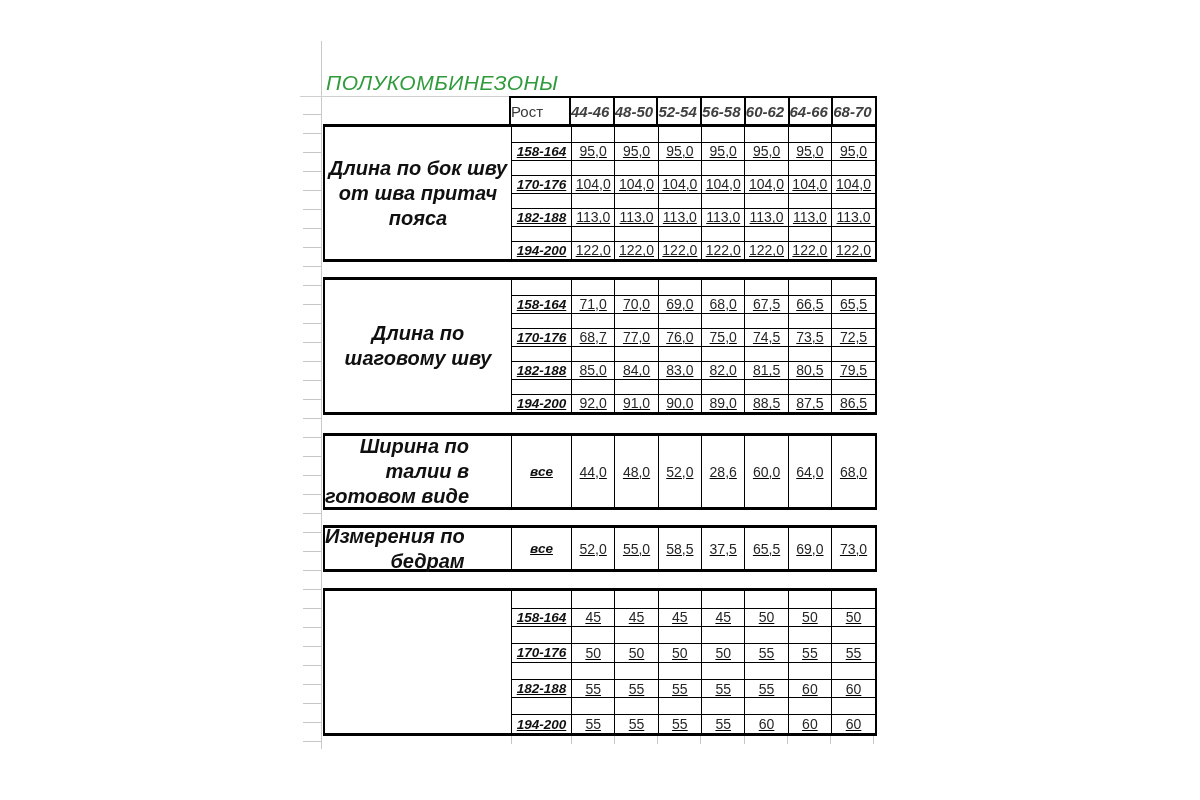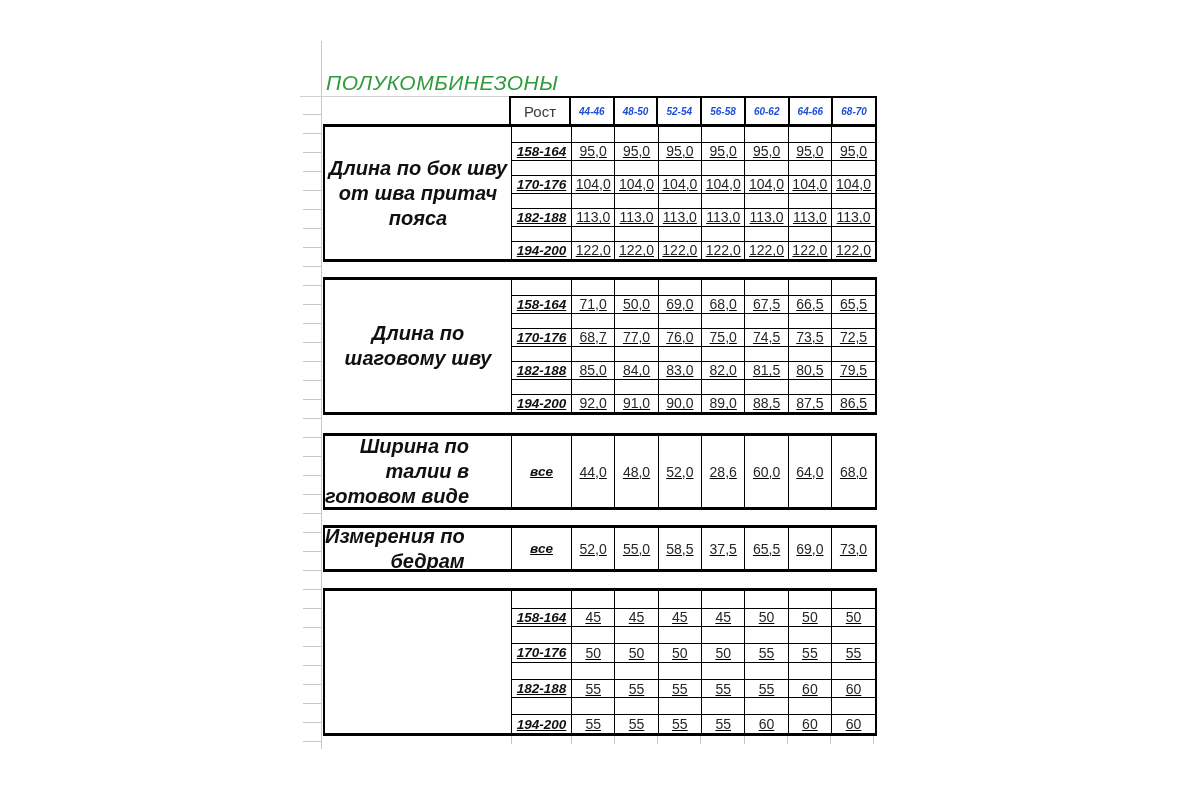--- a/index.html
+++ b/index.html
@@ -14,23 +14,23 @@
   .hgrid{position:absolute;left:-23px;top:41px;width:210px;height:1px;background:#cfcfcf;}
   .stub{position:absolute;top:681px;width:1px;height:8px;background:#c6c6c6;}
 
   .title{position:absolute;left:3px;top:16px;font-style:italic;font-size:21px;letter-spacing:.5px;color:#2f9b3b;white-space:nowrap;}
 
   table{border-collapse:collapse;table-layout:fixed;}
   td{padding:0;}
 
   
   .hdr{position:absolute;left:186px;top:41px;width:368px;height:28px;}
-  .hdr td{border:2px solid #000;border-bottom:none;text-align:center;vertical-align:middle;background:#fff;}
+  .hdr td{border:2px solid #000;border-bottom:none;text-align:left;vertical-align:middle;background:#fff;}
   .hdr td.rost{font-size:15px;color:#3a3a3a;font-weight:normal;}
-  .hdr td.size{font-size:10px;font-weight:bold;font-style:italic;color:#1d4ed8;}
+  .hdr td.size{font-size:15px;font-weight:bold;font-style:italic;color:#404040;}
   col.c0{width:60px;}
 
   
   .section{position:absolute;left:0;width:554px;box-sizing:border-box;background:#fff;
            border:2px solid #000;border-top-width:3px;border-bottom-width:3px;}
   #s1{top:69px;height:138px;}
   #s2{top:222px;height:138px;}
   #s3{top:378px;height:77px;}
   #s4{top:470px;height:47px;}
   #s5{top:533px;height:148px;}
@@ -210,21 +210,21 @@
               <td></td>
               <td></td>
               <td></td>
               <td></td>
               <td></td>
               <td></td>
             </tr>
             <tr class="dr">
               <td class="range">158-164</td>
               <td class="val">71,0</td>
-              <td class="val">50,0</td>
+              <td class="val">70,0</td>
               <td class="val">69,0</td>
               <td class="val">68,0</td>
               <td class="val">67,5</td>
               <td class="val">66,5</td>
               <td class="val">65,5</td>
             </tr>
             <tr class="sp">
               <td></td>
               <td></td>
               <td></td>

